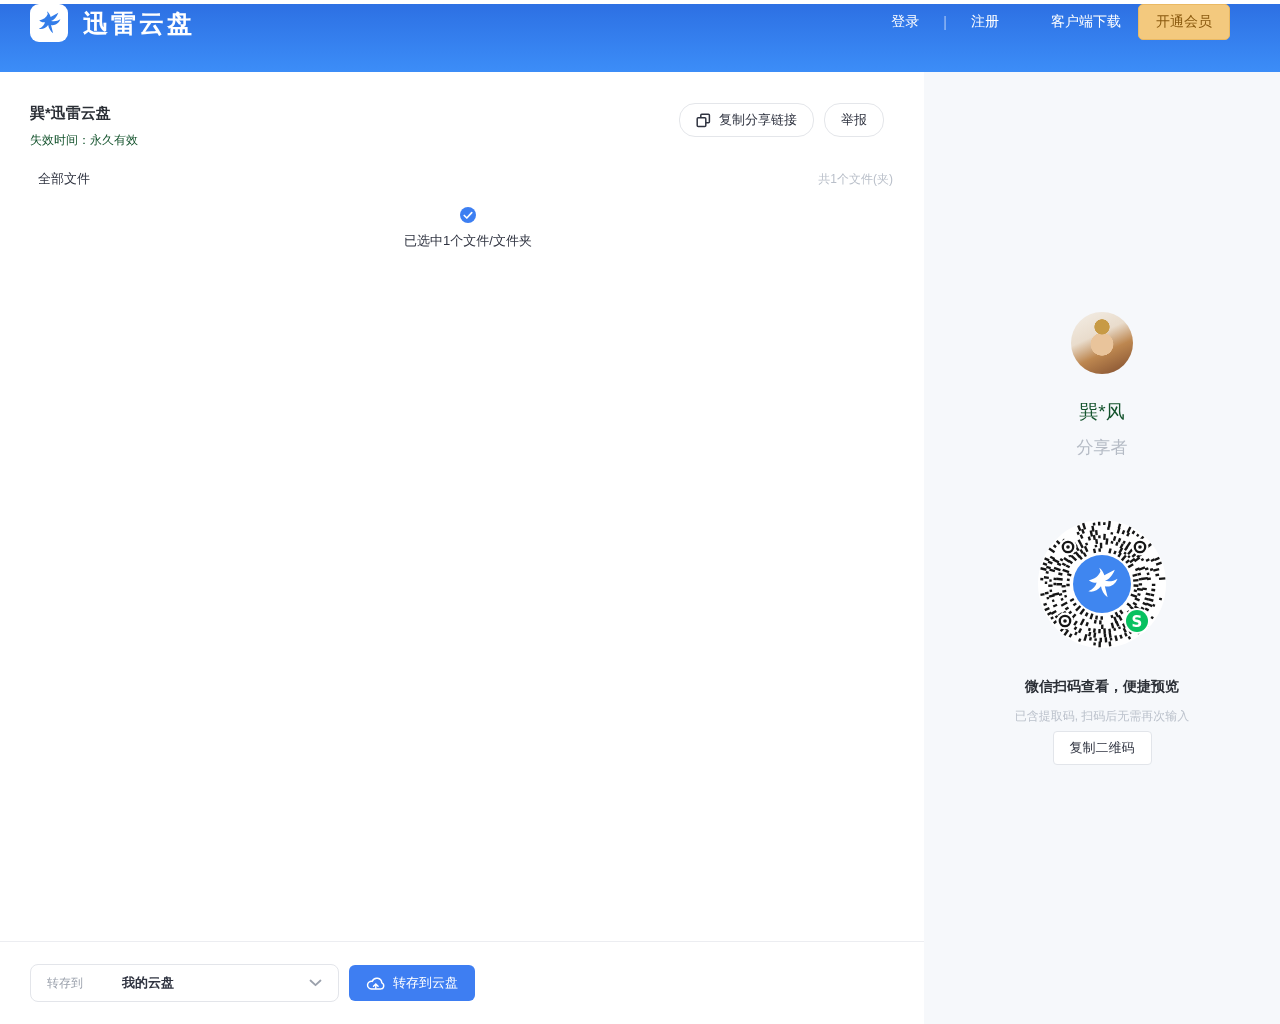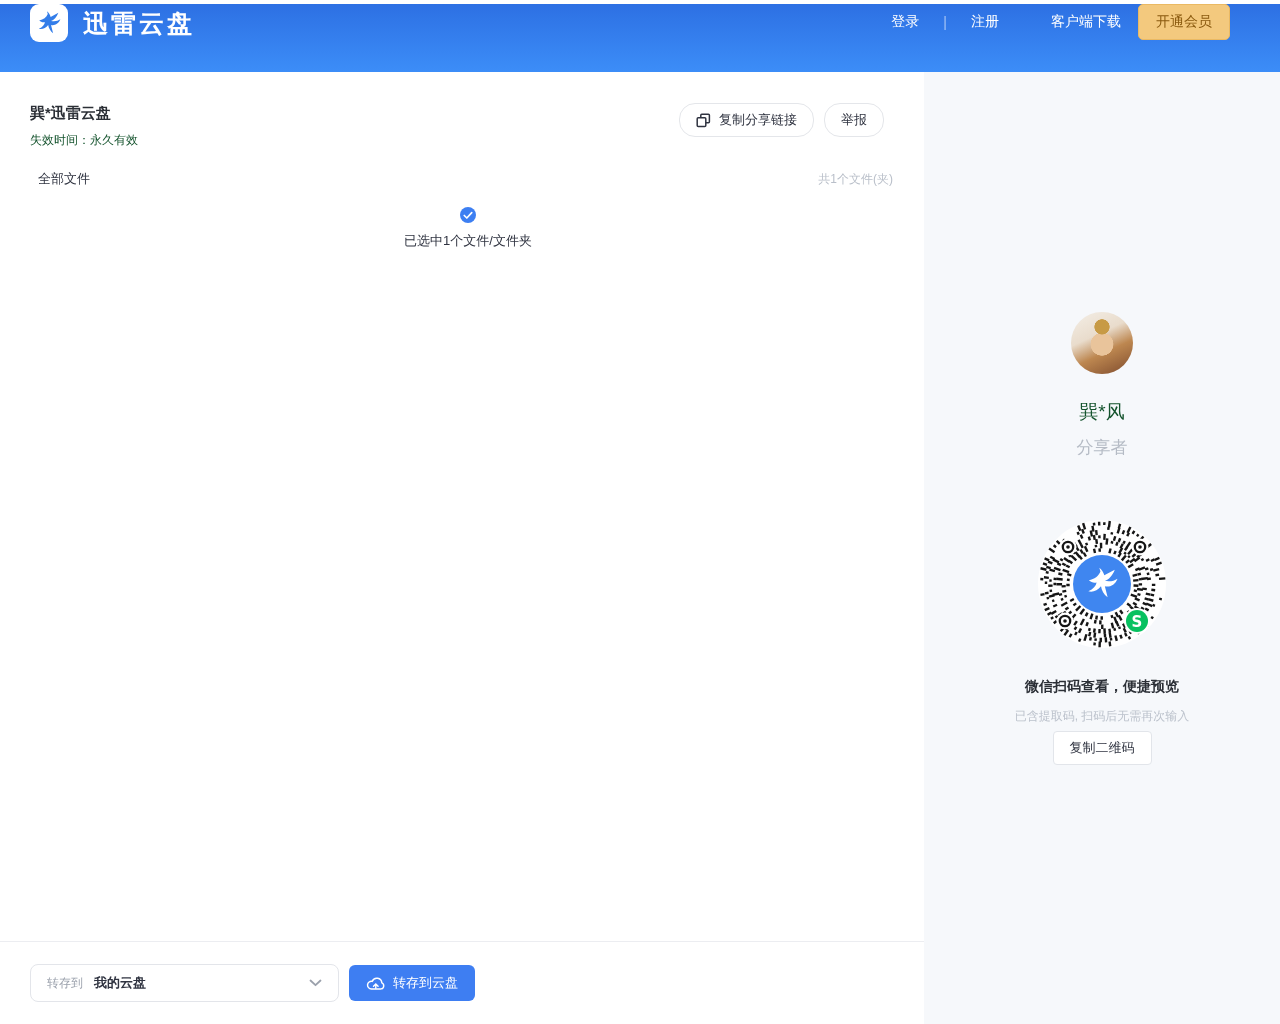--- a/index.html
+++ b/index.html
@@ -73,21 +73,21 @@
   .save-bar {
     position:absolute; left:0; bottom:0; width:924px; height:83px;
     border-top:1px solid #ecedf1; background:#fff;
     display:flex; align-items:center; padding-left:30px;
   }
   .save-select {
     width:309px; height:38px; border:1px solid #e3e5ea; border-radius:8px;
     display:flex; align-items:center; padding:0 16px; gap:11px; cursor:pointer; background:#fff;
   }
   .save-select-label { font-size:12px; color:#9ba1ac; }
-  .save-select-value { font-size:13px; color:#2f3340; font-weight:700; }
+  .save-select-value { font-size:13px; color:#2f3340; font-weight:700;margin-left:28px; }
   .save-select .chev { margin-left:auto; display:flex; }
   .save-btn {
     margin-left:10px; height:36px; border:none; border-radius:6px; background:#3e7ef2;
     color:#fff; font-size:13px; display:flex; align-items:center; gap:8px;
     padding:0 17px; cursor:pointer; font-family:inherit;
   }
 
   
   .side-panel {
     position:absolute; left:924px; top:72px; width:356px; height:952px;

